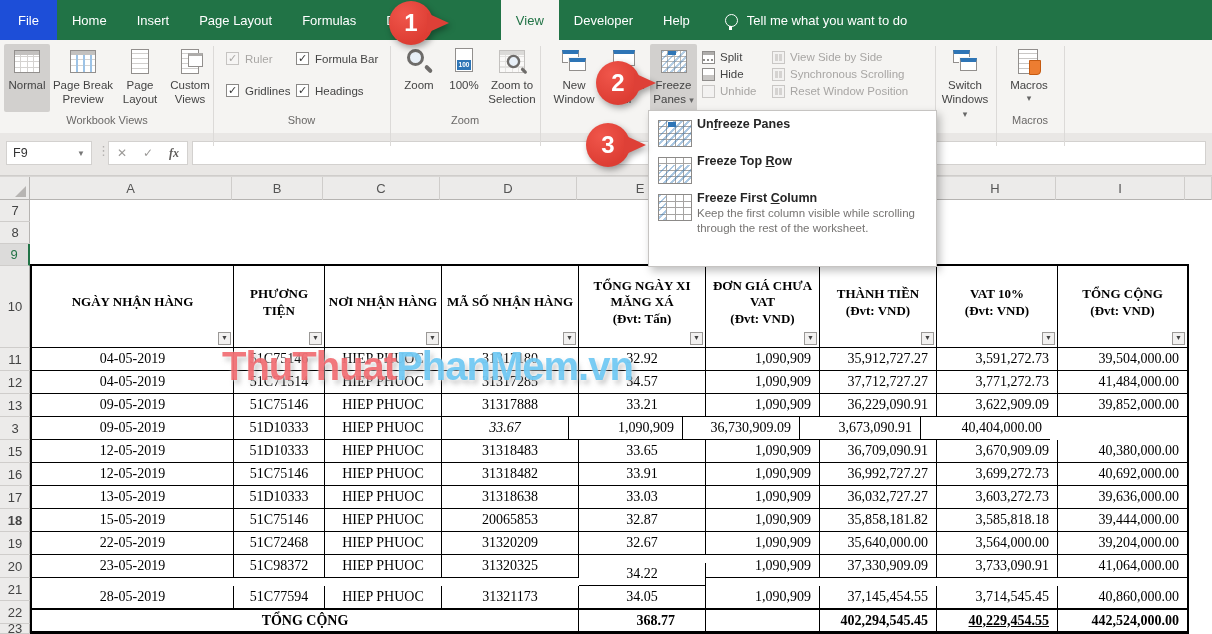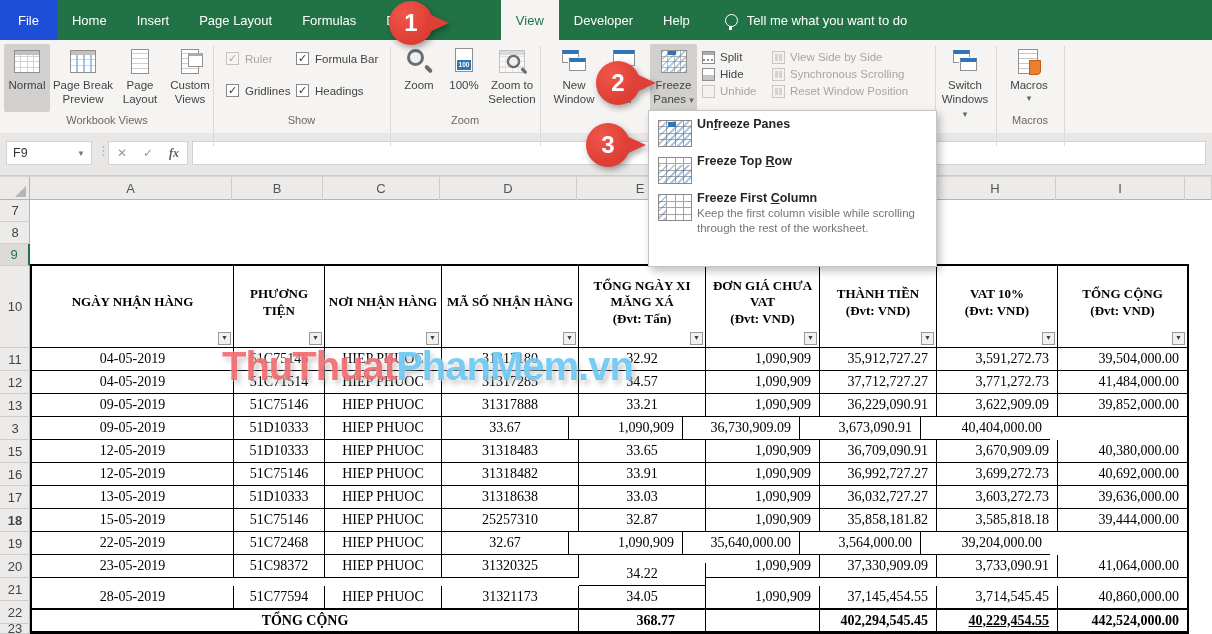--- a/index.html
+++ b/index.html
@@ -438,21 +438,21 @@
         <div class="tcell" style="width: 127px;">33.21</div>
         <div class="tcell r" style="width: 114px;">1,090,909</div>
         <div class="tcell r" style="width: 117px;">36,229,090.91</div>
         <div class="tcell r" style="width: 121px; text-align: center;">3,622,909.09</div>
         <div class="tcell r" style="width: 129px;">39,852,000.00</div>
       </div>
       <div class="trow tdata">
         <div class="tcell" style="width: 202px;">09-05-2019</div>
         <div class="tcell" style="width: 91px;">51D10333</div>
         <div class="tcell" style="width: 117px;">HIEP PHUOC</div>
-        <div class="tcell" style="width: 127px;">33.67</div>
+        <div class="tcell" style="width: 127px; font-style: italic;">33.67</div>
         <div class="tcell r" style="width: 114px;">1,090,909</div>
         <div class="tcell r" style="width: 117px;">36,730,909.09</div>
         <div class="tcell r" style="width: 121px;">3,673,090.91</div>
         <div class="tcell r" style="width: 129px;">40,404,000.00</div>
       </div>
       <div class="trow tdata">
         <div class="tcell" style="width: 202px;">12-05-2019</div>
         <div class="tcell" style="width: 91px;">51D10333</div>
         <div class="tcell" style="width: 117px;">HIEP PHUOC</div>
         <div class="tcell" style="width: 137px;">31318483</div>
@@ -481,31 +481,32 @@
         <div class="tcell" style="width: 127px;">33.03</div>
         <div class="tcell r" style="width: 114px;">1,090,909</div>
         <div class="tcell r" style="width: 117px;">36,032,727.27</div>
         <div class="tcell r" style="width: 121px;">3,603,272.73</div>
         <div class="tcell r" style="width: 129px;">39,636,000.00</div>
       </div>
       <div class="trow tdata">
         <div class="tcell" style="width: 202px;">15-05-2019</div>
         <div class="tcell" style="width: 91px;">51C75146</div>
         <div class="tcell" style="width: 117px;">HIEP PHUOC</div>
-        <div class="tcell" style="width: 137px;">25257310</div>
+        <div class="tcell" style="width: 137px;">20065853</div>
         <div class="tcell" style="width: 127px;">32.87</div>
         <div class="tcell r" style="width: 114px;">1,090,909</div>
         <div class="tcell r" style="width: 117px;">35,858,181.82</div>
         <div class="tcell r" style="width: 121px;">3,585,818.18</div>
         <div class="tcell r" style="width: 129px;">39,444,000.00</div>
       </div>
       <div class="trow tdata">
         <div class="tcell" style="width: 202px;">22-05-2019</div>
         <div class="tcell" style="width: 91px;">51C72468</div>
         <div class="tcell" style="width: 117px;">HIEP PHUOC</div>
+        <div class="tcell" style="width: 137px;">31320209</div>
         <div class="tcell" style="width: 127px;">32.67</div>
         <div class="tcell r" style="width: 114px;">1,090,909</div>
         <div class="tcell r" style="width: 117px;">35,640,000.00</div>
         <div class="tcell r" style="width: 121px;">3,564,000.00</div>
         <div class="tcell r" style="width: 129px;">39,204,000.00</div>
       </div>
       <div class="trow tdata">
         <div class="tcell" style="width: 202px;">23-05-2019</div>
         <div class="tcell" style="width: 91px;">51C98372</div>
         <div class="tcell" style="width: 117px;">HIEP PHUOC</div>

